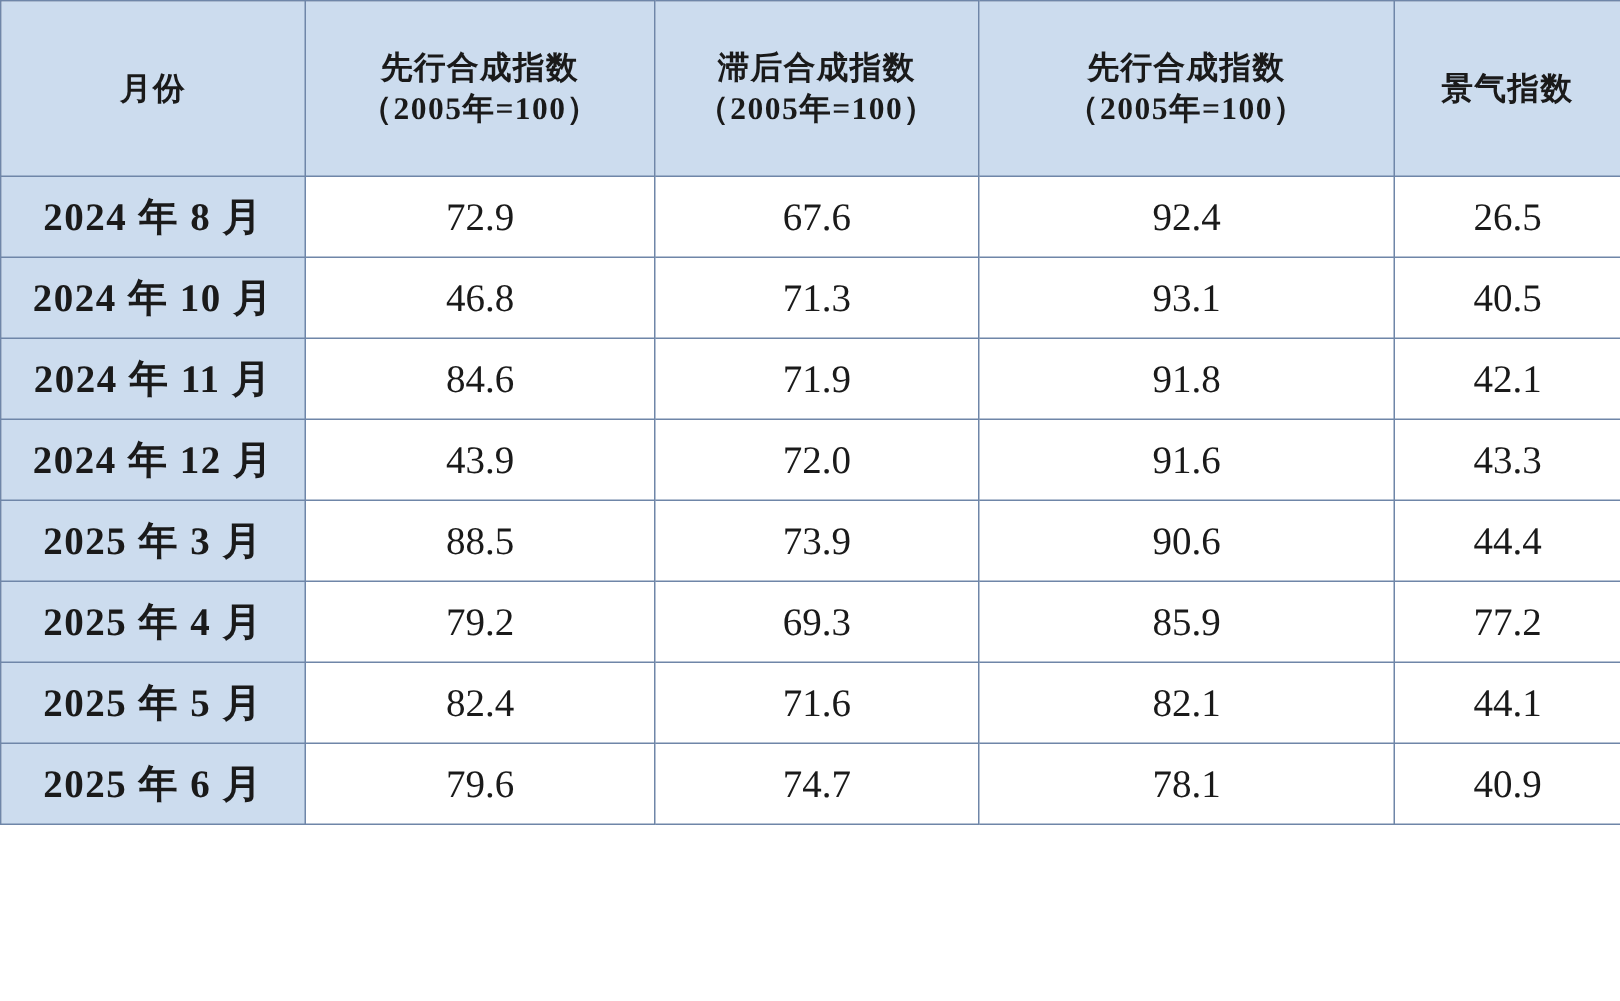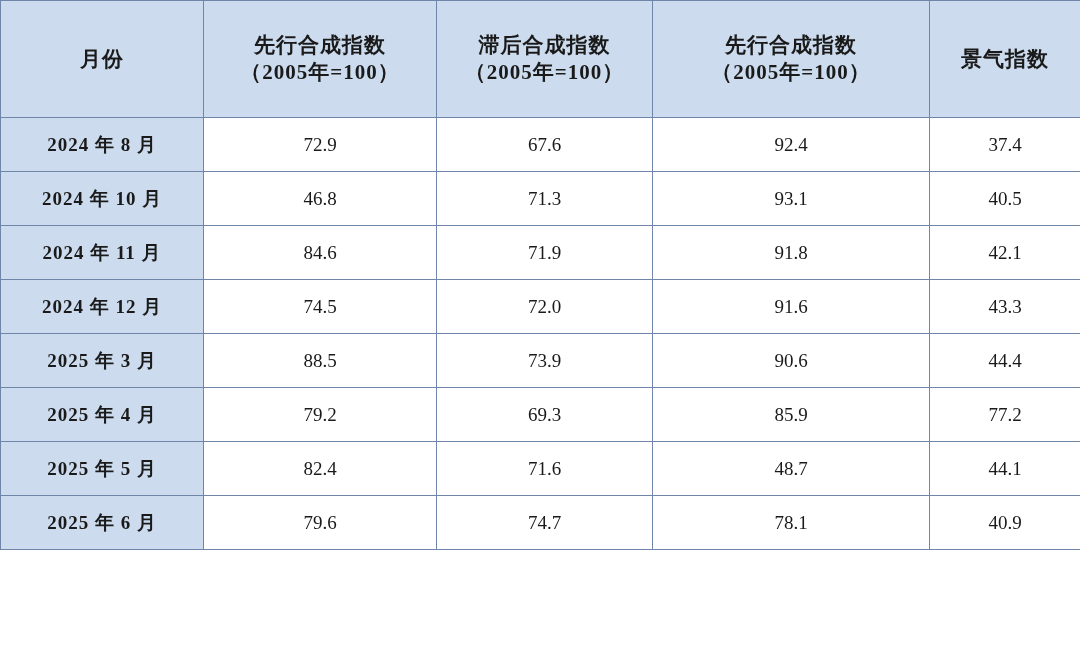--- a/index.html
+++ b/index.html
@@ -39,21 +39,21 @@
     height: 100px;
   }
   thead th .hdr-line {
     display: block;
     letter-spacing: 1px;
   }
   thead th.month-col {
     letter-spacing: 6px;
   }
   tbody td {
-    font-size: 19px;
+    font-size: 26px;
     padding: 6px 4px;
     height: 41px;
     background: #ffffff;
   }
   tbody td.month-cell {
     background: #ccdcee;
     font-weight: bold;
     letter-spacing: 1px;
   }
   col.c-month { width: 203px; }
@@ -95,39 +95,39 @@
             <span class="hdr-line">景气指数</span>
           </th>
         </tr>
     </thead>
     <tbody>
         <tr>
           <td class="month-cell">2024 年 8 月</td>
           <td>72.9</td>
           <td>67.6</td>
           <td>92.4</td>
-          <td>37.4</td>
+          <td>26.5</td>
         </tr>
         <tr>
           <td class="month-cell">2024 年 10 月</td>
           <td>46.8</td>
           <td>71.3</td>
           <td>93.1</td>
           <td>40.5</td>
         </tr>
         <tr>
           <td class="month-cell">2024 年 11 月</td>
           <td>84.6</td>
           <td>71.9</td>
           <td>91.8</td>
           <td>42.1</td>
         </tr>
         <tr>
           <td class="month-cell">2024 年 12 月</td>
-          <td>74.5</td>
+          <td>43.9</td>
           <td>72.0</td>
           <td>91.6</td>
           <td>43.3</td>
         </tr>
         <tr>
           <td class="month-cell">2025 年 3 月</td>
           <td>88.5</td>
           <td>73.9</td>
           <td>90.6</td>
           <td>44.4</td>
@@ -136,21 +136,21 @@
           <td class="month-cell">2025 年 4 月</td>
           <td>79.2</td>
           <td>69.3</td>
           <td>85.9</td>
           <td>77.2</td>
         </tr>
         <tr>
           <td class="month-cell">2025 年 5 月</td>
           <td>82.4</td>
           <td>71.6</td>
-          <td>48.7</td>
+          <td>82.1</td>
           <td>44.1</td>
         </tr>
         <tr>
           <td class="month-cell">2025 年 6 月</td>
           <td>79.6</td>
           <td>74.7</td>
           <td>78.1</td>
           <td>40.9</td>
         </tr>
       </tbody>

